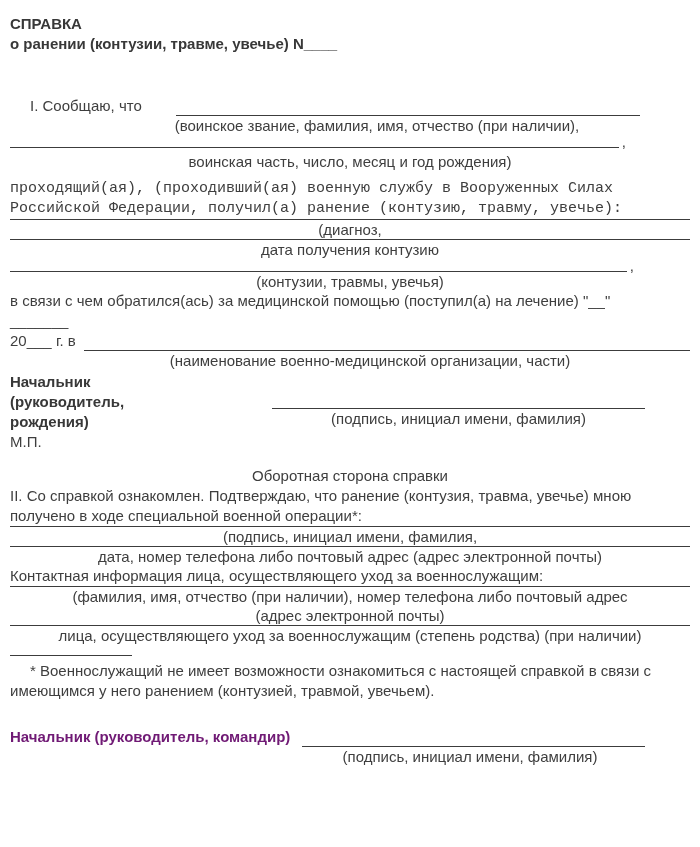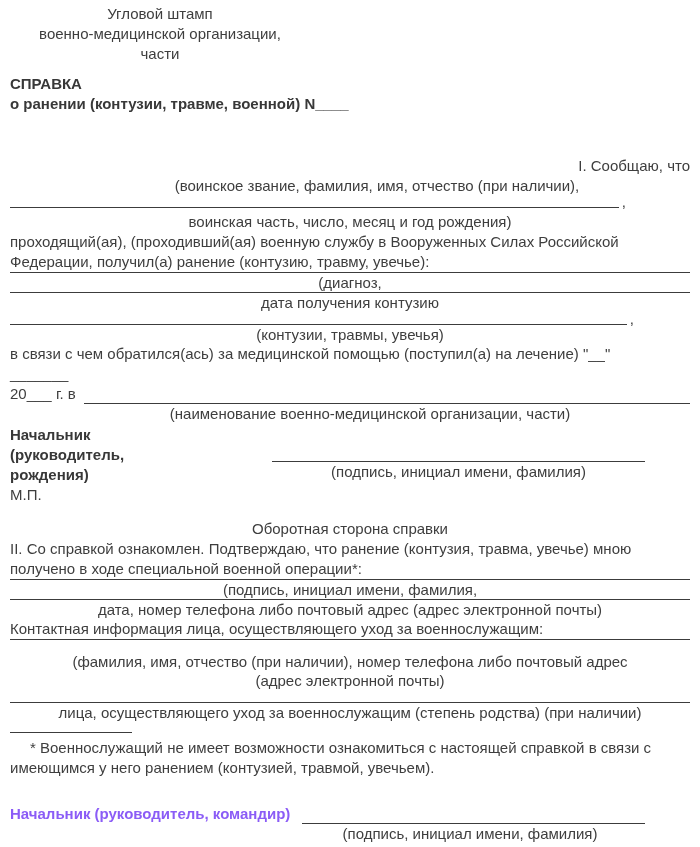--- a/index.html
+++ b/index.html
@@ -9,78 +9,73 @@
     font-family: "Liberation Sans", sans-serif;
     font-size: 15px; line-height: 20px; color: #3e3e3e;
   }
   .page { width: 700px; height: 847px; padding: 4px 10px 0; background: #fff; }
 
   .stamp { width: 300px; text-align: center; }
 
   .title-block { text-align: left; font-weight: bold; color: #383838; margin-top: 10px; }
 
   .row { display: flex; align-items: flex-end; }
-  .row-intro { margin-top: 42px; height: 20px; flex-direction: column; }
+  .row-intro { margin-top: 42px; height: 20px; }
   .row-intro .label { padding-left: 20px; white-space: nowrap; }
   .row-intro .line { margin-left: 34px; margin-right: 50px; }
   .line { border-bottom: 1.5px solid #3c3c3c; }
   .flex1 { flex: 1; }
 
   .row-b { height: 13px; padding-right: 64px; }
   .row-c { height: 13px; padding-right: 56px; }
   .comma { line-height: 13px; padding-left: 3px; }
 
   .caption { text-align: center; height: 19px; line-height: 19px; }
   .caption.tall { height: auto; }
   .nudge-54 { padding-left: 54px; text-align: center; }
   .nudge-40 { padding-left: 40px; }
 
   .para { max-width: 645px; }
   .cap-unit { margin-top: 4px; }
-  .para-service { margin-top: 1px; }
+  .para-service { margin-top: 8px; font-family: Liberation Mono, monospace; }
 
   .hr { height: 0; border-bottom: 1.5px solid #3c3c3c; }
 
   .row-year { height: 20px; align-items: flex-end; }
   .row-year .line { margin-left: 8px; }
 
   .sig1 { display: flex; margin-top: 2px; align-items: center; }
   .sig1 .who { font-weight: bold; color: #383838; width: 196px; }
   .sig1 .right { flex: 1; margin-left: 66px; margin-right: 45px; padding-top: 31px; }
   .sig1 .right .caption { height: 19px; }
 
   .mp { height: 20px; }
 
   .back-title { text-align: center; margin-top: 14px; }
 
   .para-2 { max-width: 645px; }
-  .cap-caregiver { max-width: 600px; margin: 12px auto; line-height: 19px; }
+  .cap-caregiver { max-width: 600px; margin: 0 auto; line-height: 19px; }
 
   .footnote-rule { width: 122px; height: 0; border-bottom: 1.5px solid #3c3c3c; margin-top: 10px; }
   .footnote { margin-top: 5px; text-indent: 20px; max-width: 682px; }
 
   .sig2 { display: flex; align-items: flex-end; margin-top: 26px; height: 20px; }
-  .sig2 .who { font-weight: bold; color: #8b5cf6; white-space: nowrap; }
+  .sig2 .who { font-weight: bold; color: #701a75; white-space: nowrap; }
   .sig2 .line { margin-left: 12px; margin-right: 45px; }
   .cap-sig2 { text-align: center; padding-left: 240px; }
 </style>
 </head>
 <body>
 
 <div class="page">
 
-  <div class="stamp">
-    <div>Угловой штамп</div>
-    <div>военно-медицинской организации,</div>
-    <div>части</div>
-  </div>
 
   <div class="title-block">
     <div>СПРАВКА</div>
-    <div>о ранении (контузии, травме, военной) N____</div>
+    <div>о ранении (контузии, травме, увечье) N____</div>
   </div>
 
   <div class="row row-intro">
     <span class="label">I. Сообщаю, что</span>
     <div class="line flex1"></div>
   </div>
   <div class="caption nudge-54">(воинское звание, фамилия, имя, отчество (при наличии),</div>
 
   <div class="row row-b">
     <div class="line flex1"></div>

